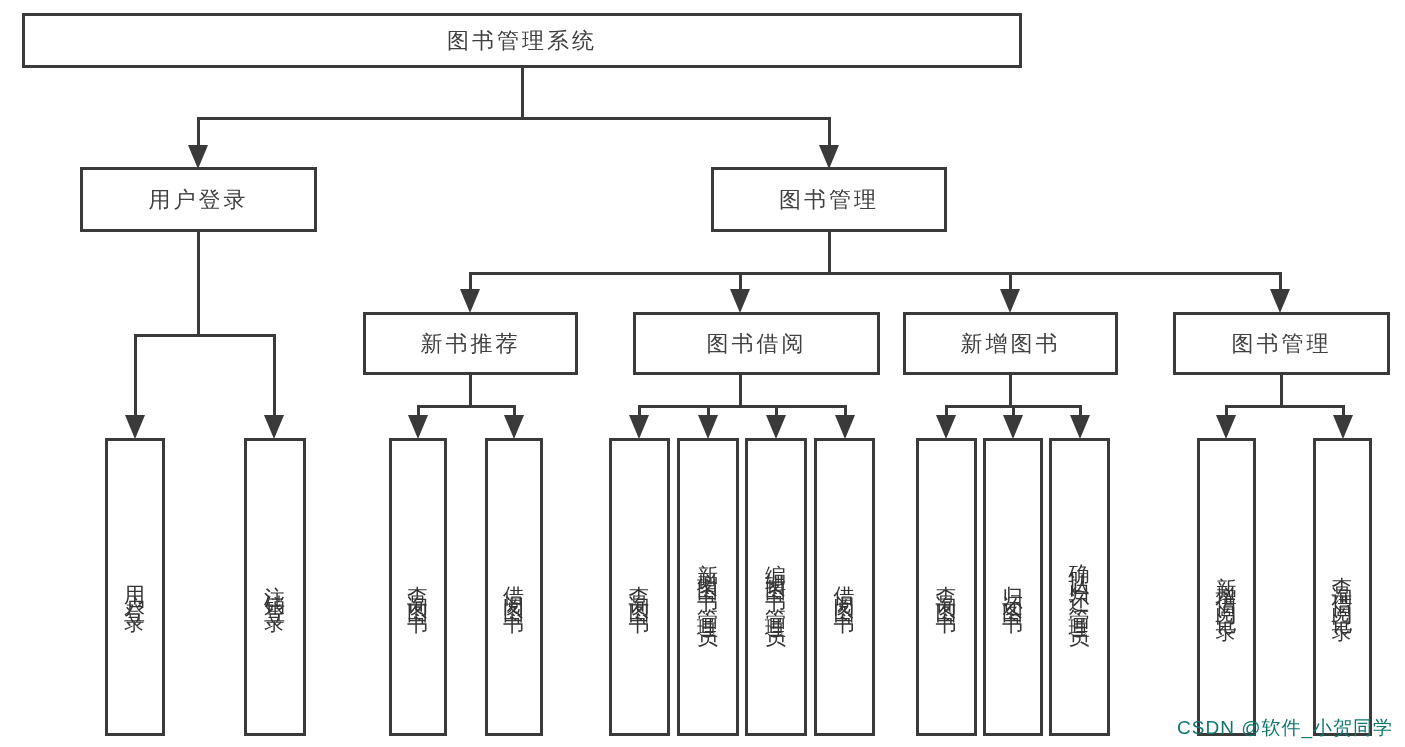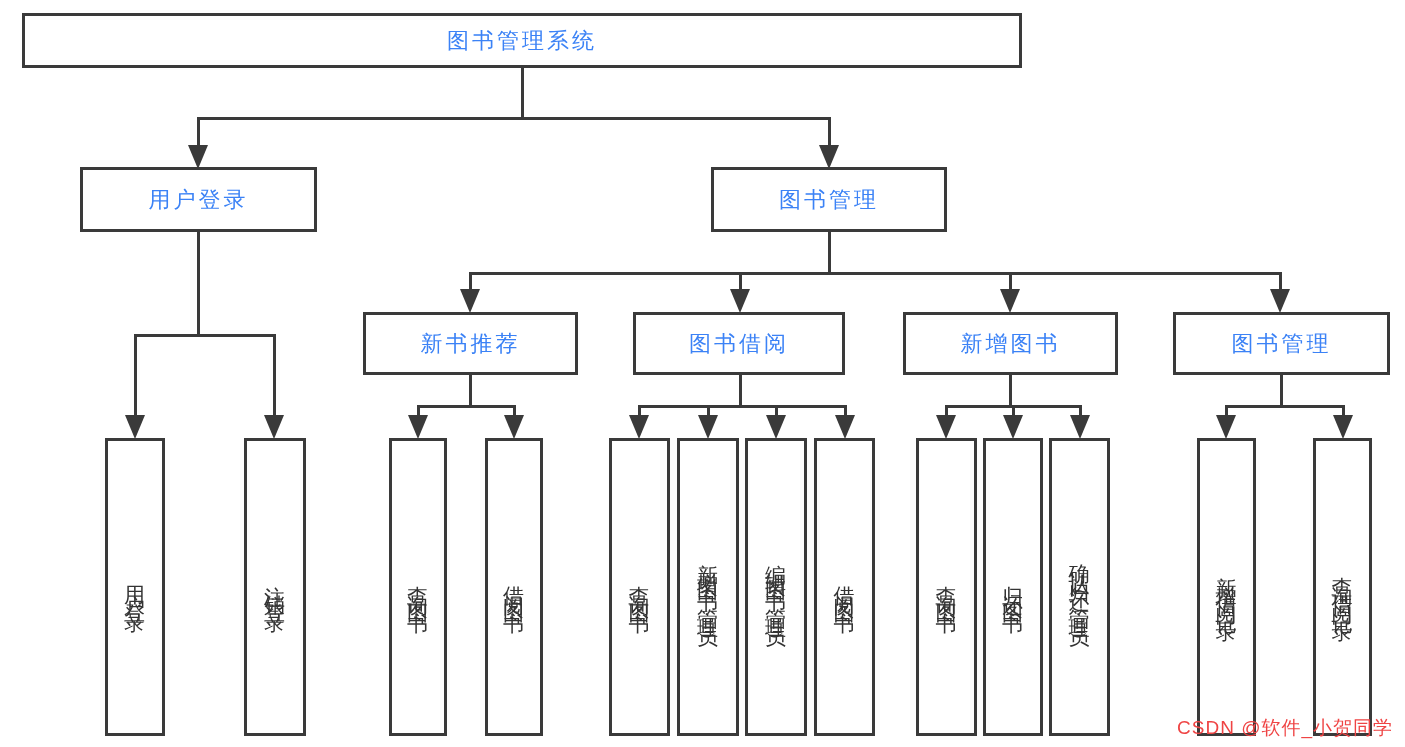--- a/index.html
+++ b/index.html
@@ -6,35 +6,35 @@
   html,body { background:#ffffff; }
   #canvas {
     position:relative; width:1405px; height:747px; background:#ffffff;
     font-family:"Liberation Sans","DejaVu Sans",sans-serif; overflow:hidden;
   }
   .node {
     position:absolute; border:3px solid #3a3a3a; background:#ffffff;
     display:flex; align-items:center; justify-content:center;
     color:#333333;
   }
-  .h-node span { font-size:22px; letter-spacing:3px; white-space:nowrap; color:#3b82f6; }
+  .h-node span { font-size:22px; letter-spacing:3px; white-space:nowrap; color:#404040; }
   .leaf span {
     writing-mode:vertical-rl; text-orientation:mixed;
     font-size:21px; letter-spacing:9px; color:#333333; line-height:1;
   }
   .vl { position:absolute; width:3px; background:#3a3a3a; }
   .hl { position:absolute; height:3px; background:#3a3a3a; }
   .arr {
     position:absolute; width:0; height:0;
     border-left:10px solid transparent; border-right:10px solid transparent;
     border-top:24px solid #3a3a3a;
   }
   .watermark {
     position:absolute; right:12px; bottom:6px; z-index:5;
-    font-size:19px; color:#ef4444; letter-spacing:1px; white-space:nowrap;
+    font-size:19px; color:#0f766e; letter-spacing:1px; white-space:nowrap;
   }
 </style>
 </head>
 <body>
 
 <div id="canvas">
 
   <div class="vl" style="left:521px;top:68px;height:50px"></div>
   <div class="hl" style="left:197px;top:117px;width:634px"></div>
   <div class="vl" style="left:197px;top:118px;height:30px"></div>
@@ -101,21 +101,21 @@
   <div class="node h-node" style="left:80px;top:167px;width:237px;height:65px">
     <span>用户登录</span>
   </div>
   <div class="node h-node" style="left:363px;top:312px;width:215px;height:63px">
     <span>新书推荐</span>
   </div>
 
   <div class="node h-node" style="left:711px;top:167px;width:236px;height:65px">
     <span>图书管理</span>
   </div>
-  <div class="node h-node" style="left:633px;top:312px;width:212px;height:63px">
+  <div class="node h-node" style="left:633px;top:312px;width:247px;height:63px">
     <span>图书借阅</span>
   </div>
   <div class="node h-node" style="left:903px;top:312px;width:215px;height:63px">
     <span>新增图书</span>
   </div>
   <div class="node h-node" style="left:1173px;top:312px;width:217px;height:63px">
     <span>图书管理</span>
   </div>
 
   <div class="node leaf" style="left:105px;top:438px;width:60px;height:298px">

